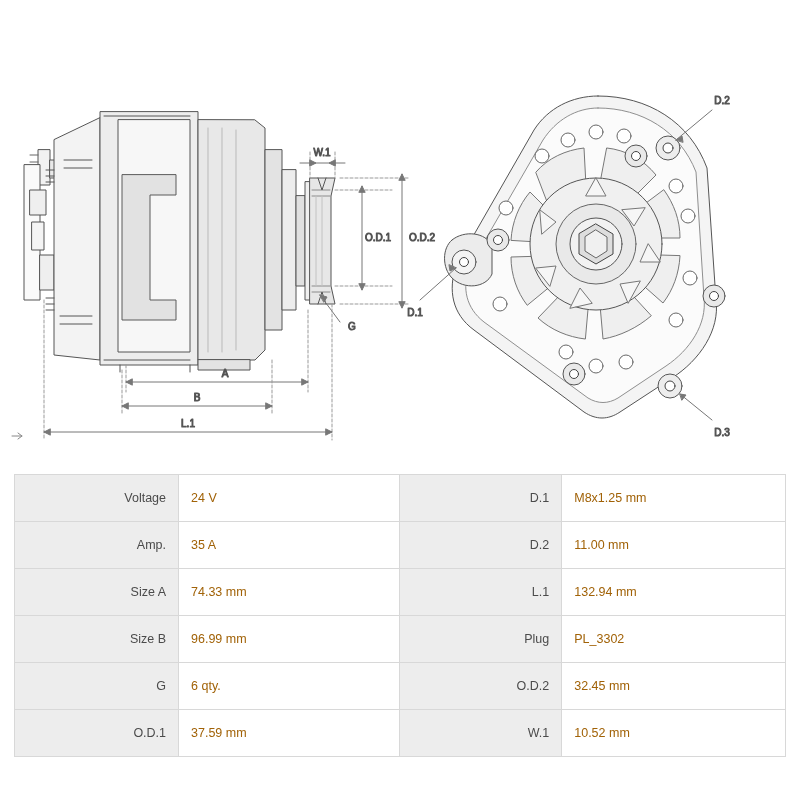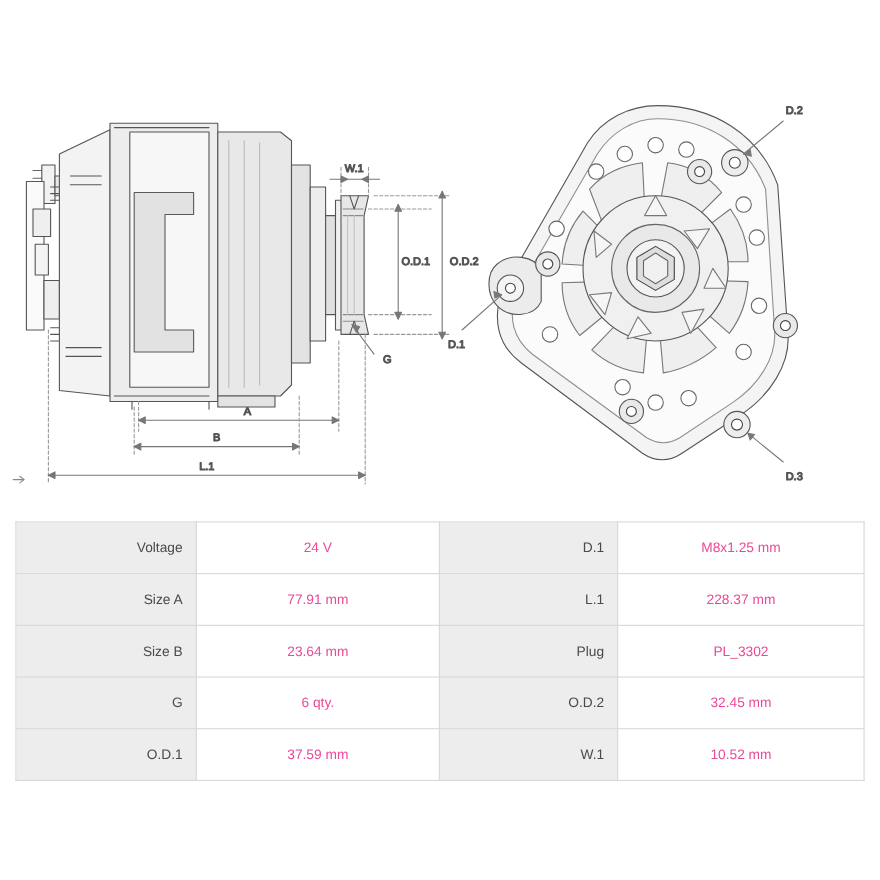--- a/index.html
+++ b/index.html
@@ -54,22 +54,22 @@
     white-space: nowrap;
   }
   .cell-label {
     background: #ededed;
     color: #4b4b4b;
     text-align: right;
     width: 160px;
   }
   .cell-value {
     background: #ffffff;
-    color: #ec4899;
-    text-align: center;
+    color: #a16207;
+    text-align: left;
     width: 226px;
   }
   .cell-empty {
     background: #ffffff;
     border: 1px solid #d8d8d8;
   }
   .cell-blank-label {
     background: #ededed;
   }
 </style>
@@ -272,28 +272,34 @@
 
   <table id="spec-table">
     <tbody>
       <tr>
         <td class="cell-label">Voltage</td>
         <td class="cell-value">24 V</td>
         <td class="cell-label">D.1</td>
         <td class="cell-value">M8x1.25 mm</td>
       </tr>
       <tr>
+        <td class="cell-label">Amp.</td>
+        <td class="cell-value">35 A</td>
+        <td class="cell-label">D.2</td>
+        <td class="cell-value">11.00 mm</td>
+      </tr>
+      <tr>
         <td class="cell-label">Size A</td>
-        <td class="cell-value">77.91 mm</td>
+        <td class="cell-value">74.33 mm</td>
         <td class="cell-label">L.1</td>
-        <td class="cell-value">228.37 mm</td>
+        <td class="cell-value">132.94 mm</td>
       </tr>
       <tr>
         <td class="cell-label">Size B</td>
-        <td class="cell-value">23.64 mm</td>
+        <td class="cell-value">96.99 mm</td>
         <td class="cell-label">Plug</td>
         <td class="cell-value">PL_3302</td>
       </tr>
       <tr>
         <td class="cell-label">G</td>
         <td class="cell-value">6 qty.</td>
         <td class="cell-label">O.D.2</td>
         <td class="cell-value">32.45 mm</td>
       </tr>
       <tr>

